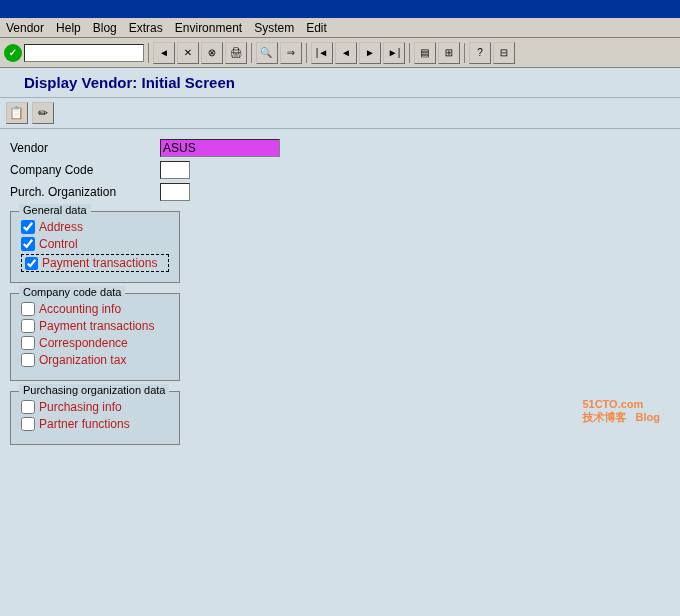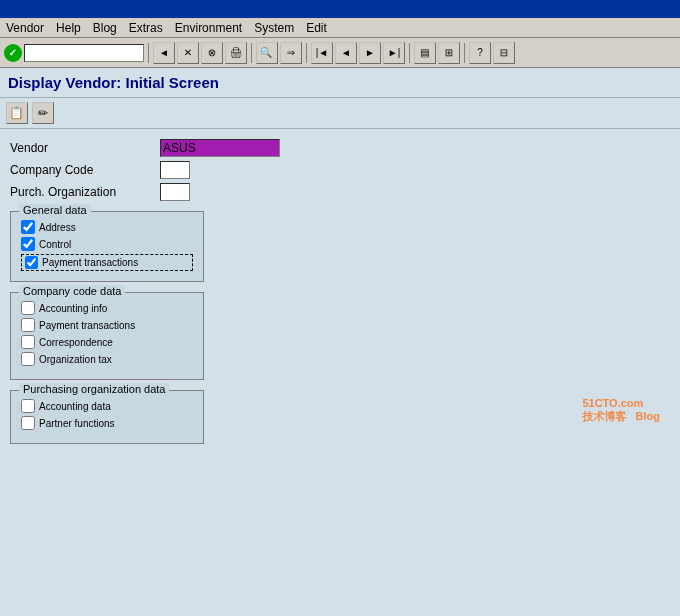--- a/index.html
+++ b/index.html
@@ -91,21 +91,21 @@
       align-items: center;
       justify-content: center;
       color: white;
       font-size: 10px;
       font-weight: bold;
     }
 
     
     .page-title-bar {
       background: #d4e0e8;
-      padding: 6px 8px;
+      padding: 6px 24px;
       border-bottom: 1px solid #a0b0b8;
     }
     .page-title {
       font-size: 15px;
       font-weight: bold;
       color: #000080;
     }
 
     
     .secondary-toolbar {
@@ -130,41 +130,41 @@
     }
     .form-label {
       width: 150px;
       font-size: 12px;
       color: #000;
     }
     .form-input {
       height: 18px;
       width: 120px;
       border: 1px inset #808080;
-      background: #a21caf;
+      background: #d946ef;
       font-size: 12px;
       padding: 0 2px;
     }
     .form-input-small {
       height: 18px;
       width: 30px;
       border: 1px inset #808080;
       background: white;
       font-size: 12px;
       padding: 0 2px;
     }
 
     
     .section-box {
       border: 1px solid #808080;
       background: #c8d8e0;
       margin-top: 10px;
       margin-bottom: 0;
       padding: 8px 10px 10px 10px;
-      width: 194px;
+      width: 170px;
       position: relative;
     }
     .section-title {
       position: absolute;
       top: -8px;
       left: 8px;
       background: #c8d8e0;
       padding: 0 4px;
       font-size: 11px;
       color: #000;
@@ -177,22 +177,22 @@
       align-items: center;
       margin-bottom: 3px;
       gap: 4px;
     }
     .checkbox-row input[type="checkbox"] {
       width: 14px;
       height: 14px;
       margin: 0;
     }
     .checkbox-label {
-      font-size: 10px;
-      color: #000000;
+      font-size: 12px;
+      color: #b91c1c;
     }
 
     
     .checkbox-highlight {
       border: 1px dashed #000;
       padding: 1px 3px;
       display: flex;
       align-items: center;
       gap: 4px;
     }
@@ -321,21 +321,21 @@
         <input type="checkbox" id="chk-withholding" style="">
         <label class="checkbox-label" for="chk-withholding">Organization tax</label>
       </div>
     </div>
 
     <div class="section-box">
       <span class="section-title">Purchasing organization data</span>
 
       <div class="checkbox-row">
         <input type="checkbox" id="chk-purch-data" style="">
-        <label class="checkbox-label" for="chk-purch-data">Accounting data</label>
+        <label class="checkbox-label" for="chk-purch-data">Purchasing info</label>
       </div>
 
       <div class="checkbox-row">
         <input type="checkbox" id="chk-partner" style="">
         <label class="checkbox-label" for="chk-partner">Partner functions</label>
       </div>
     </div>
   </div>
 
   <div class="watermark">

